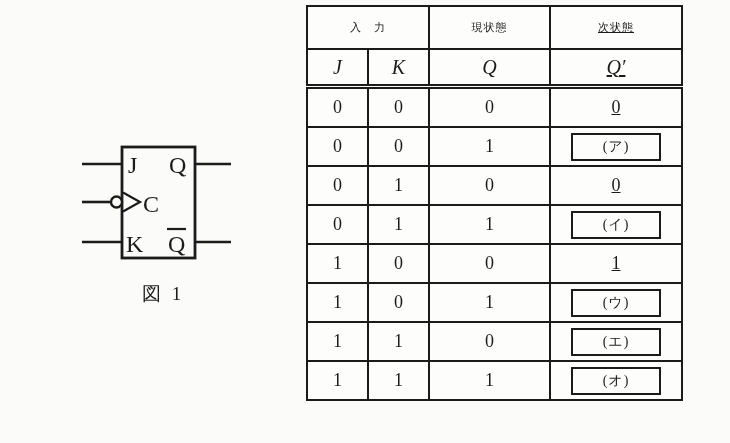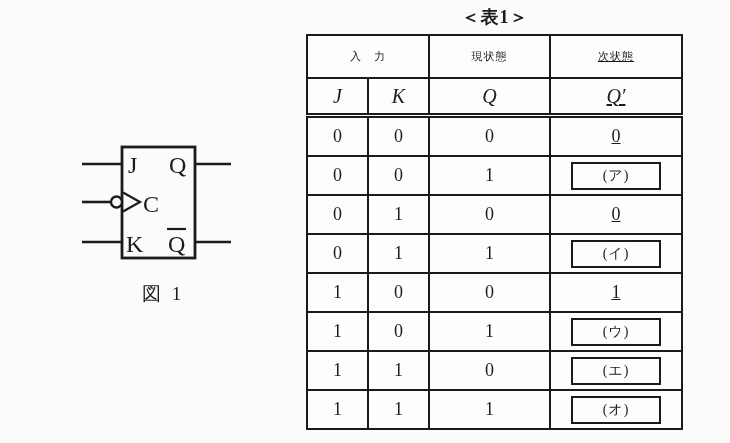--- a/index.html
+++ b/index.html
@@ -79,21 +79,20 @@
       <text x="143" y="212" class="svg-label">C</text>
       <text x="126" y="252" class="svg-label">K</text>
       <text x="168" y="252" class="svg-label">Q</text>
       <line x1="167" y1="229" x2="186" y2="229" stroke="#1b1b1b" stroke-width="2.2"></line>
 
       <text x="142" y="300" class="svg-caption">図 1</text>
     </svg>
   </div>
 
   <div class="table-pane">
-    <div class="table-title">＜表1＞</div>
 
     <table class="truth">
       <colgroup>
         <col class="c-j">
           <col class="c-k">
           <col class="c-q">
           <col class="c-next">
       </colgroup>
       <thead>
         <tr class="group-row">

